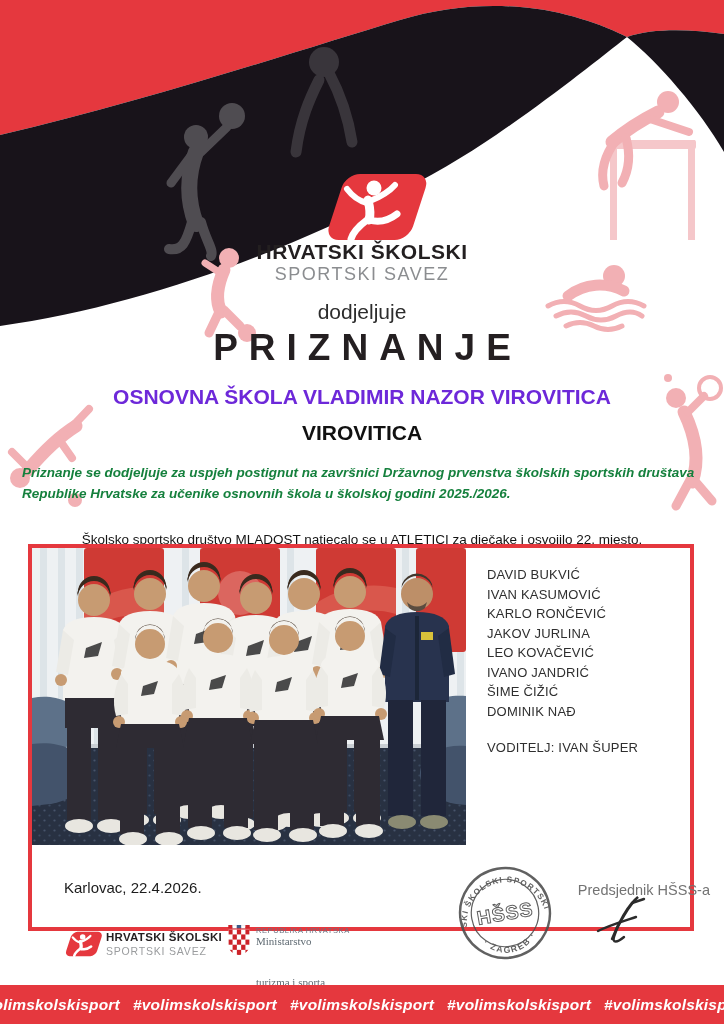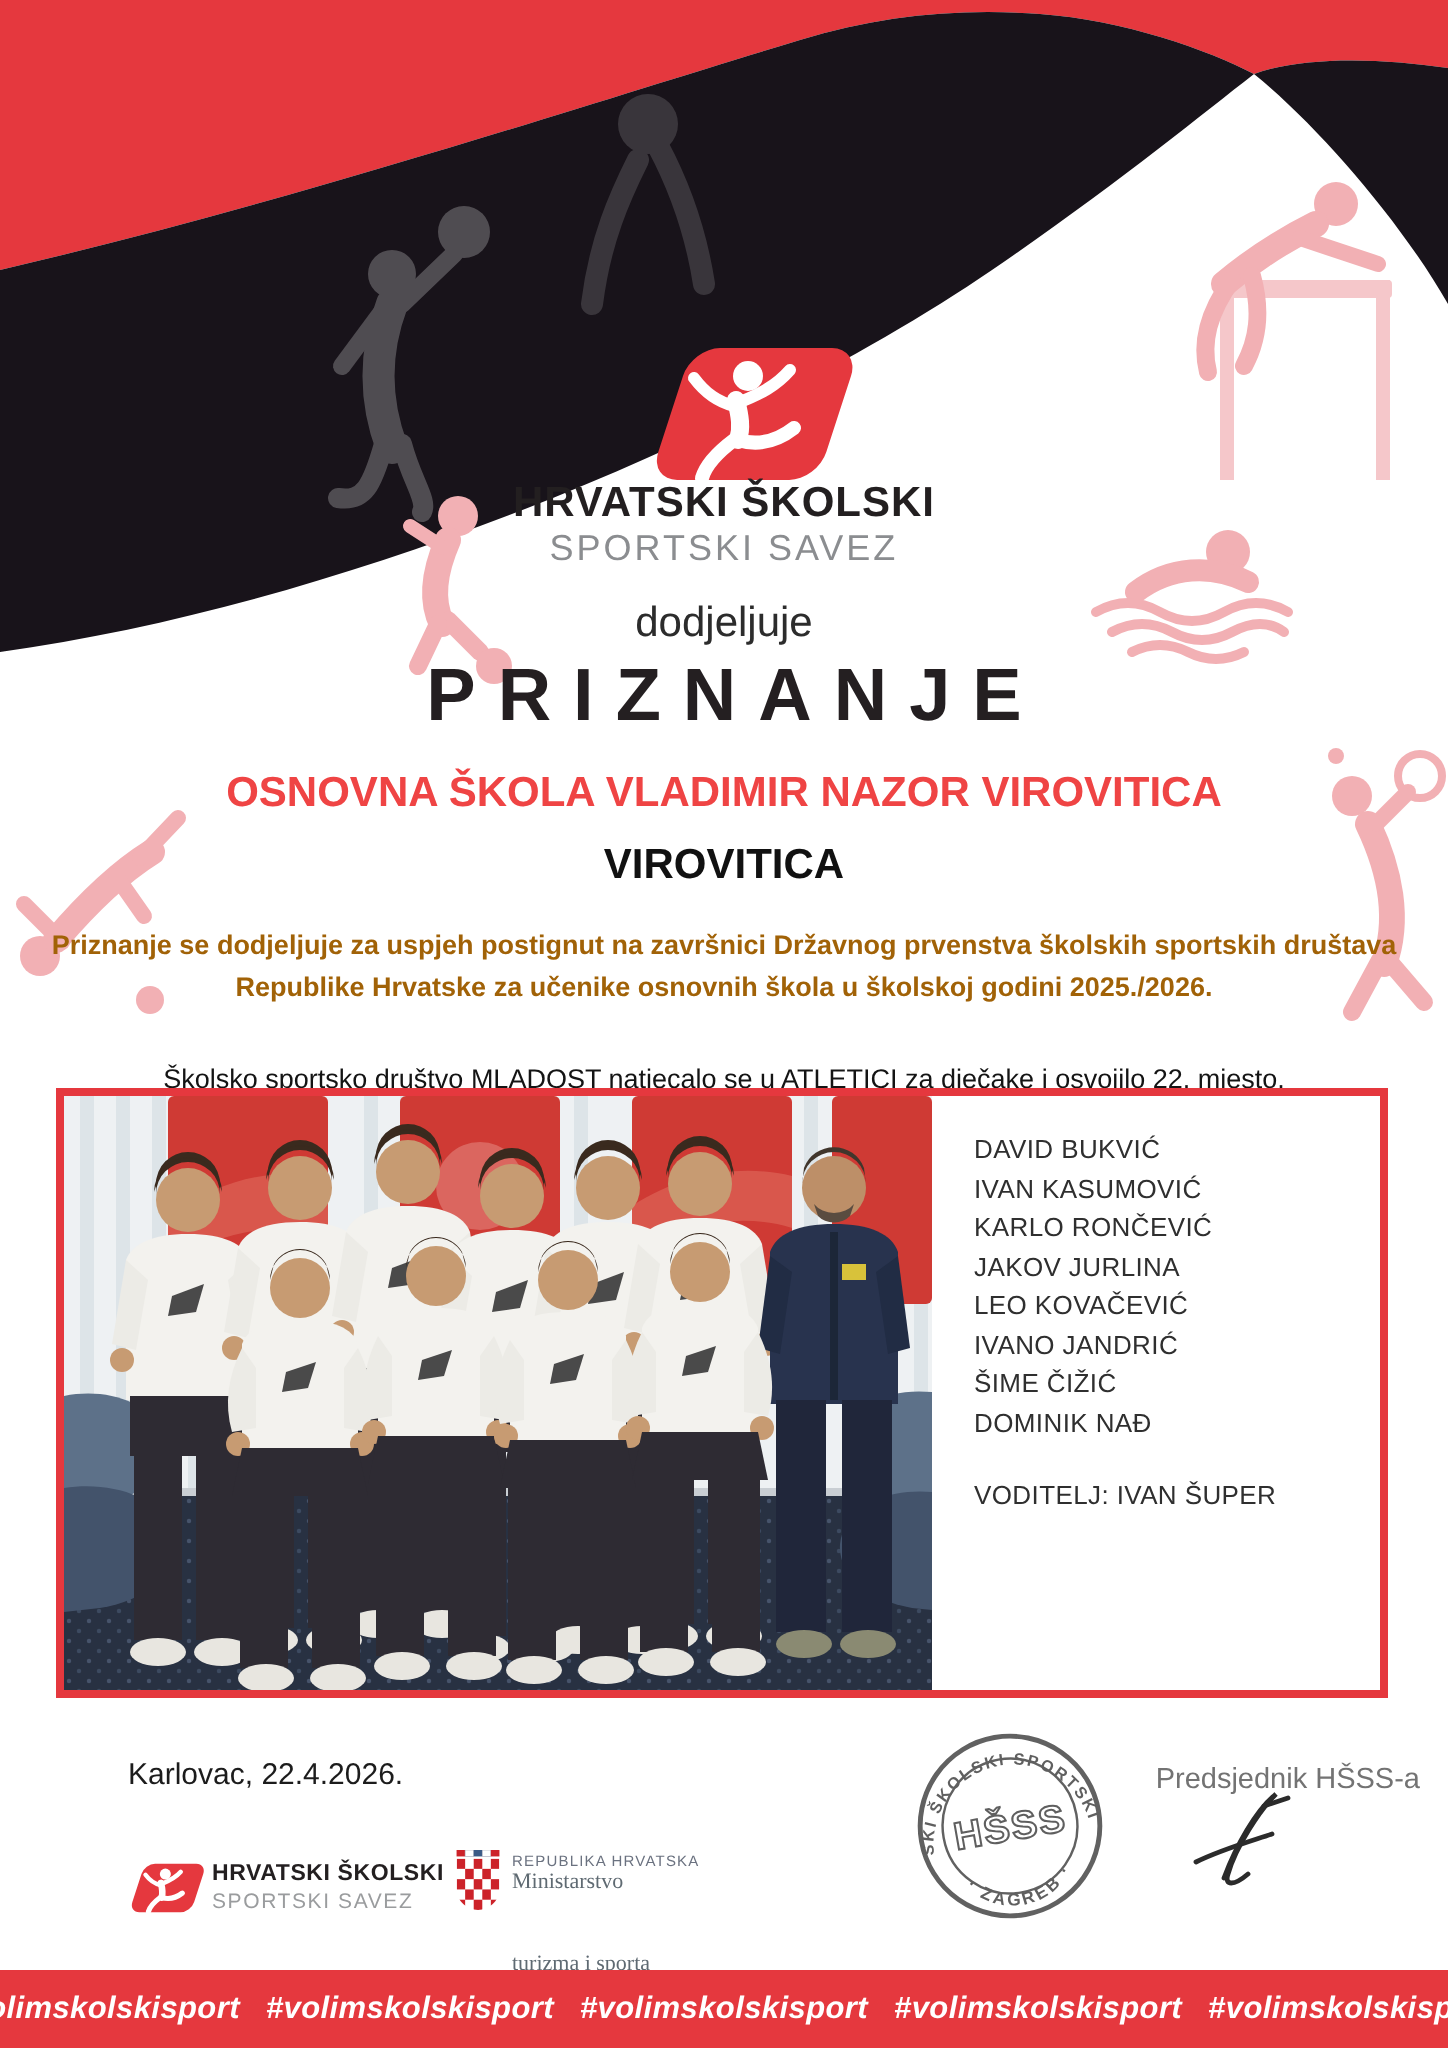--- a/index.html
+++ b/index.html
@@ -9,27 +9,27 @@
   svg{display:block;}
   .abs{position:absolute;}
   .ctr{left:0;width:724px;text-align:center;}
 
   .header-art{left:0;top:0;pointer-events:none;}
 
   .org1{top:240px;font-size:21px;font-weight:bold;color:#231f20;letter-spacing:.5px;}
   .org2{top:264px;font-size:18px;color:#8b8d90;letter-spacing:1.5px;}
   .action{top:300px;font-size:21px;color:#2c2c2c;}
   .title{top:327px;font-size:37px;font-weight:bold;color:#241f21;letter-spacing:11px;text-indent:11px;}
-  .school1{top:385px;font-size:21px;font-weight:bold;color:#ef4444;}
+  .school1{top:385px;font-size:21px;font-weight:bold;color:#6d28d9;}
   .school2{top:421px;font-size:21px;font-weight:bold;color:#111;}
-  .desc{top:462px;left:22px;width:680px;text-align:center;font-size:13.5px;font-weight:bold;
-        color:#a16207;line-height:21px;}
+  .desc{top:462px;left:22px;width:680px;font-size:13.5px;font-weight:bold;
+        color:#15803d;line-height:21px;font-style:italic;}
   .result{top:532px;font-size:13.5px;font-weight:normal;color:#141414;}
 
-  .photo-box{left:28px;top:544px;width:666px;height:305px;border:4px solid #e5383e;
+  .photo-box{left:28px;top:544px;width:666px;height:387px;border:4px solid #e5383e;
              background:#fff;display:flex;}
   .photo-wrap{width:434px;height:297px;overflow:hidden;flex:0 0 auto;}
   .names{flex:1;padding:17px 6px 0 21px;}
   .name-row{font-size:13px;color:#2f2f2f;line-height:19.5px;letter-spacing:.2px;}
   .leader{margin-top:19px;font-size:13px;color:#2f2f2f;letter-spacing:.2px;}
 
   .date{left:64px;top:879px;font-size:15px;color:#1c1c1c;}
 
   .small-logo{left:54px;top:926px;}
   .small-logo-text1{left:106px;top:931px;font-size:11.5px;font-weight:bold;color:#231f20;letter-spacing:.3px;}

